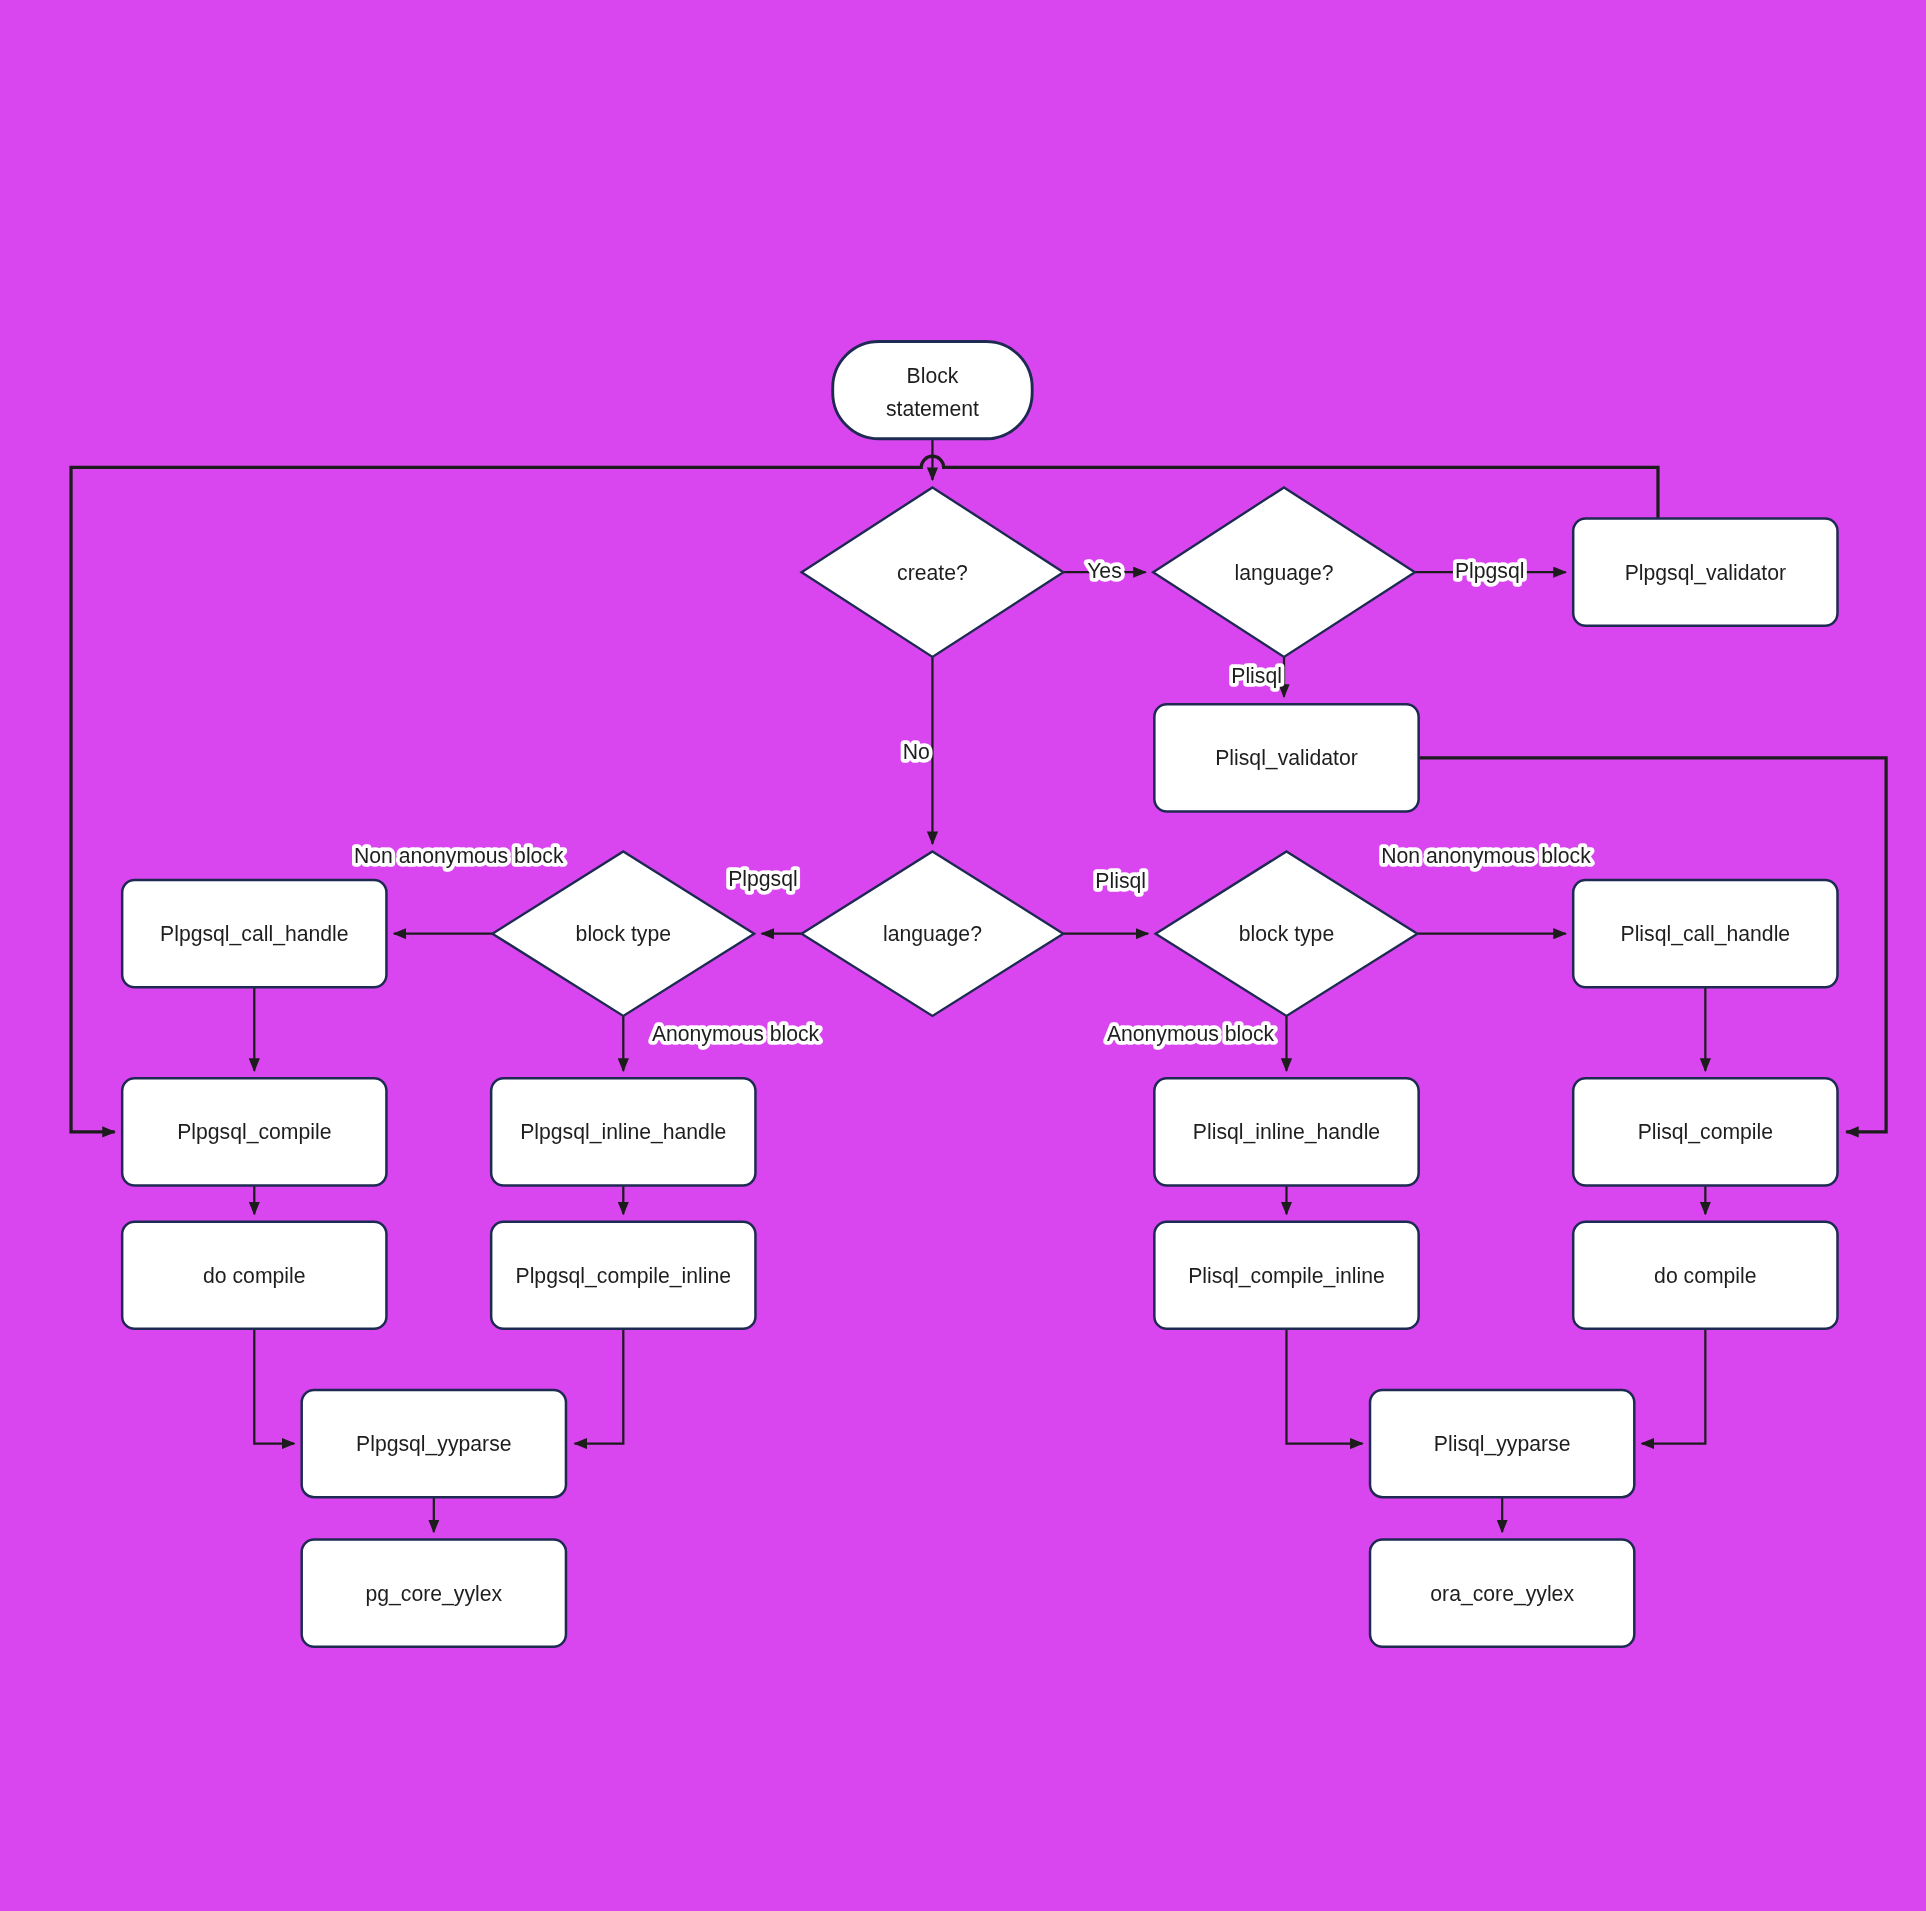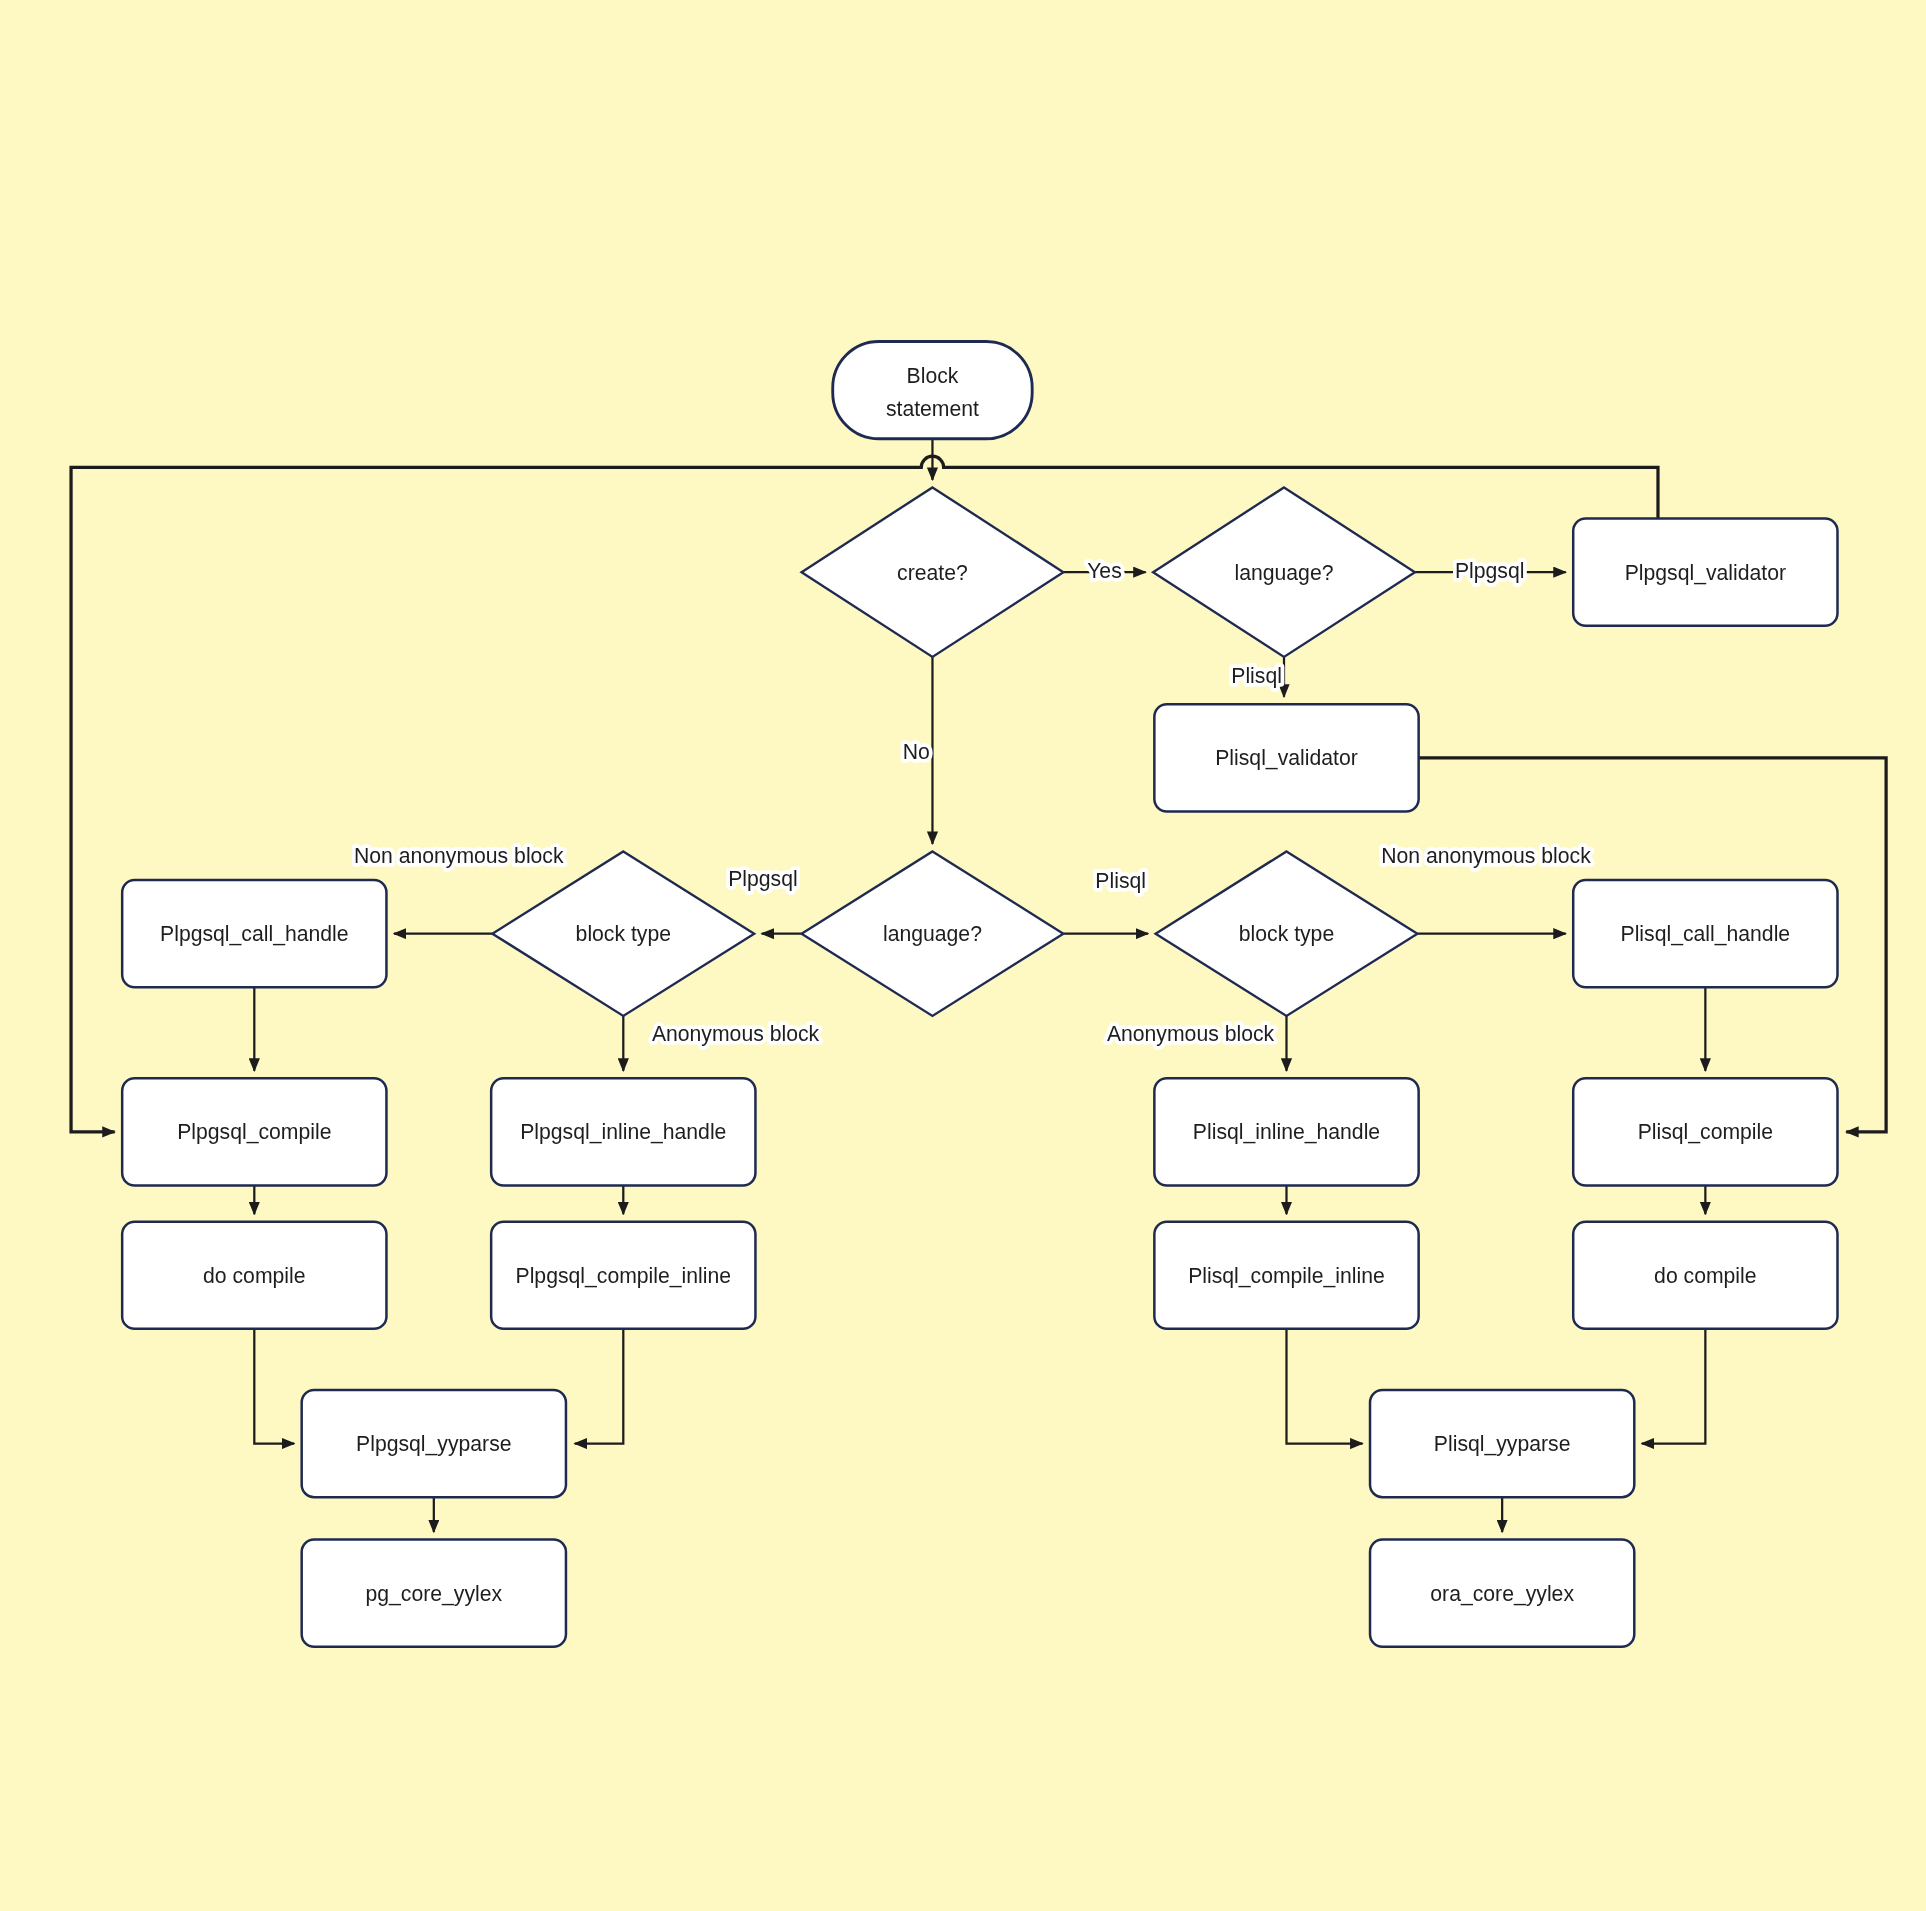--- a/index.html
+++ b/index.html
@@ -8,21 +8,21 @@
     background: #ffffff;
     width: 100%;
     height: 100%;
   }
   .stage {
     width: 100vw;
     height: 100vh;
     display: flex;
     align-items: center;
     justify-content: center;
-    background: #fef9c3;
+    background: #d946ef;
   }
   svg { width: 100%; height: 100%; display: block; }
 
   .shape {
     fill: #ffffff;
     stroke: #1e2a52;
     stroke-width: 2;
   }
   .stadium { stroke-width: 2.3; }
   .diamond { stroke-width: 1.9; }

